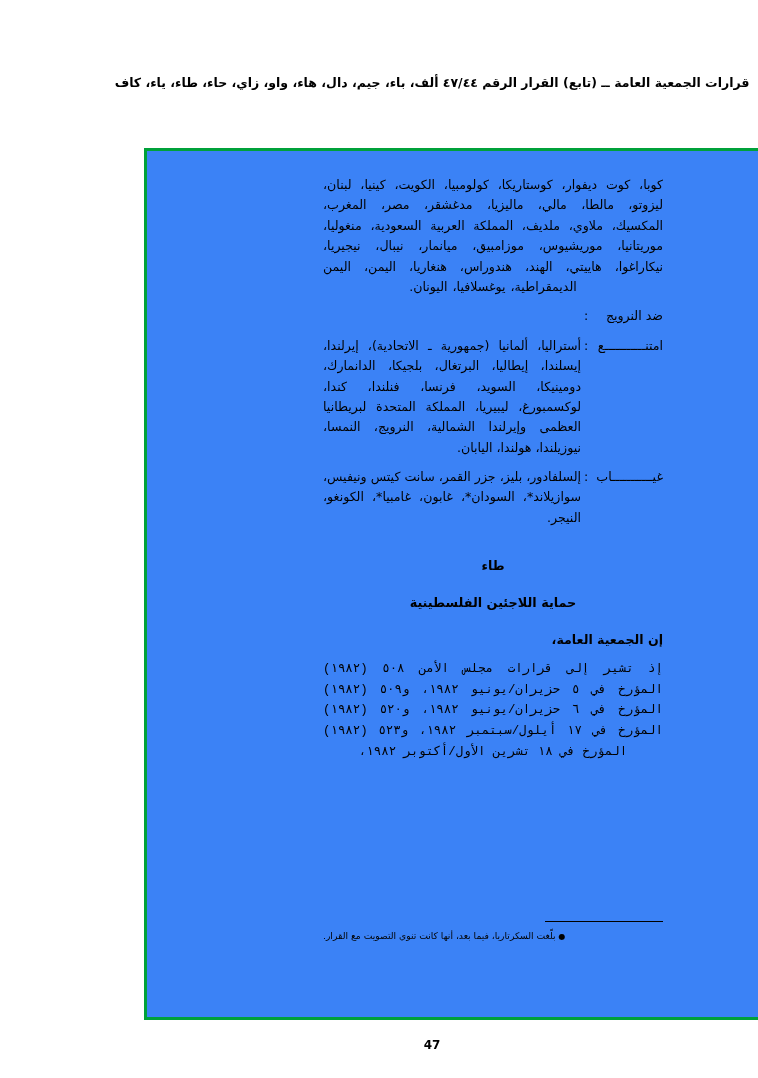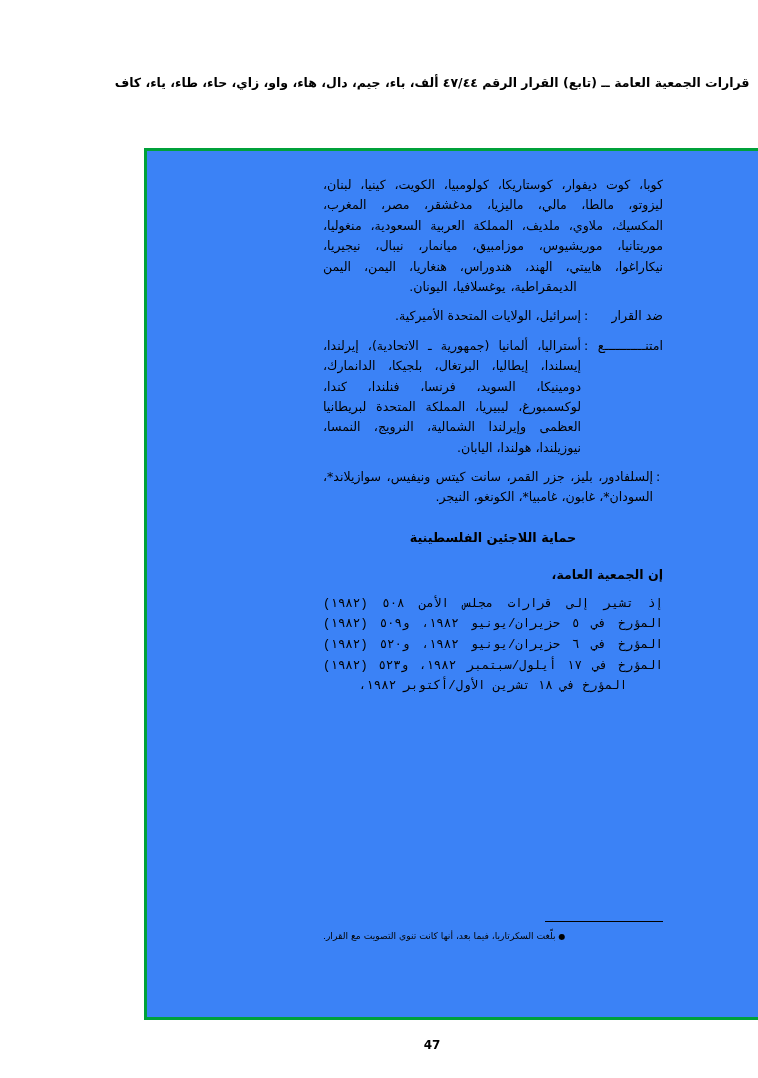--- a/index.html
+++ b/index.html
@@ -180,36 +180,37 @@
 
   <div class="frame">
 
     <div class="content">
 
       <div class="country-block">
         <p>كوبا، كوت ديفوار، كوستاريكا، كولومبيا، الكويت، كينيا، لبنان، ليزوتو، مالطا، مالي، ماليزيا، مدغشقر، مصر، المغرب، المكسيك، ملاوي، ملديف، المملكة العربية السعودية، منغوليا، موريتانيا، موريشيوس، موزامبيق، ميانمار، نيبال، نيجيريا، نيكاراغوا، هاييتي، الهند، هندوراس، هنغاريا، اليمن، اليمن الديمقراطية، يوغسلافيا، اليونان.</p>
       </div>
 
       <div class="vote-row">
-        <div class="vote-label">ضد القرار</div>
+        <div class="vote-label">ضد النرويج</div>
         <div class="vote-colon">:</div>
-        <div class="vote-text single">إسرائيل، الولايات المتحدة الأميركية.</div>
       </div>
 
       <div class="vote-row">
         <div class="vote-label">امتنـــــــــــع</div>
         <div class="vote-colon">:</div>
         <div class="vote-text">أستراليا، ألمانيا (جمهورية ـ الاتحادية)، إيرلندا، إيسلندا، إيطاليا، البرتغال، بلجيكا، الدانمارك، دومينيكا، السويد، فرنسا، فنلندا، كندا، لوكسمبورغ، ليبيريا، المملكة المتحدة لبريطانيا العظمى وإيرلندا الشمالية، النرويج، النمسا، نيوزيلندا، هولندا، اليابان.</div>
       </div>
 
       <div class="vote-row">
+        <div class="vote-label">غيـــــــــــاب</div>
         <div class="vote-colon">:</div>
         <div class="vote-text">إلسلفادور، بليز، جزر القمر، سانت كيتس ونيفيس، سوازيلاند*، السودان*، غابون، غامبيا*، الكونغو، النيجر.</div>
       </div>
 
+      <div class="letter-heading">طاء</div>
 
       <div class="res-title">حماية اللاجئين الفلسطينية</div>
 
       <div class="res-opening">إن الجمعية العامة،</div>
 
       <div class="res-para">إذ تشير إلى قرارات مجلس الأمن ٥٠٨ (١٩٨٢) المؤرخ في ٥ حزيران/يونيو ١٩٨٢، و٥٠٩ (١٩٨٢) المؤرخ في ٦ حزيران/يونيو ١٩٨٢، و٥٢٠ (١٩٨٢) المؤرخ في ١٧ أيلول/سبتمبر ١٩٨٢، و٥٢٣ (١٩٨٢) المؤرخ في ١٨ تشرين الأول/أكتوبر ١٩٨٢،</div>
 
     </div>
 
     <div class="footnote-wrap">

